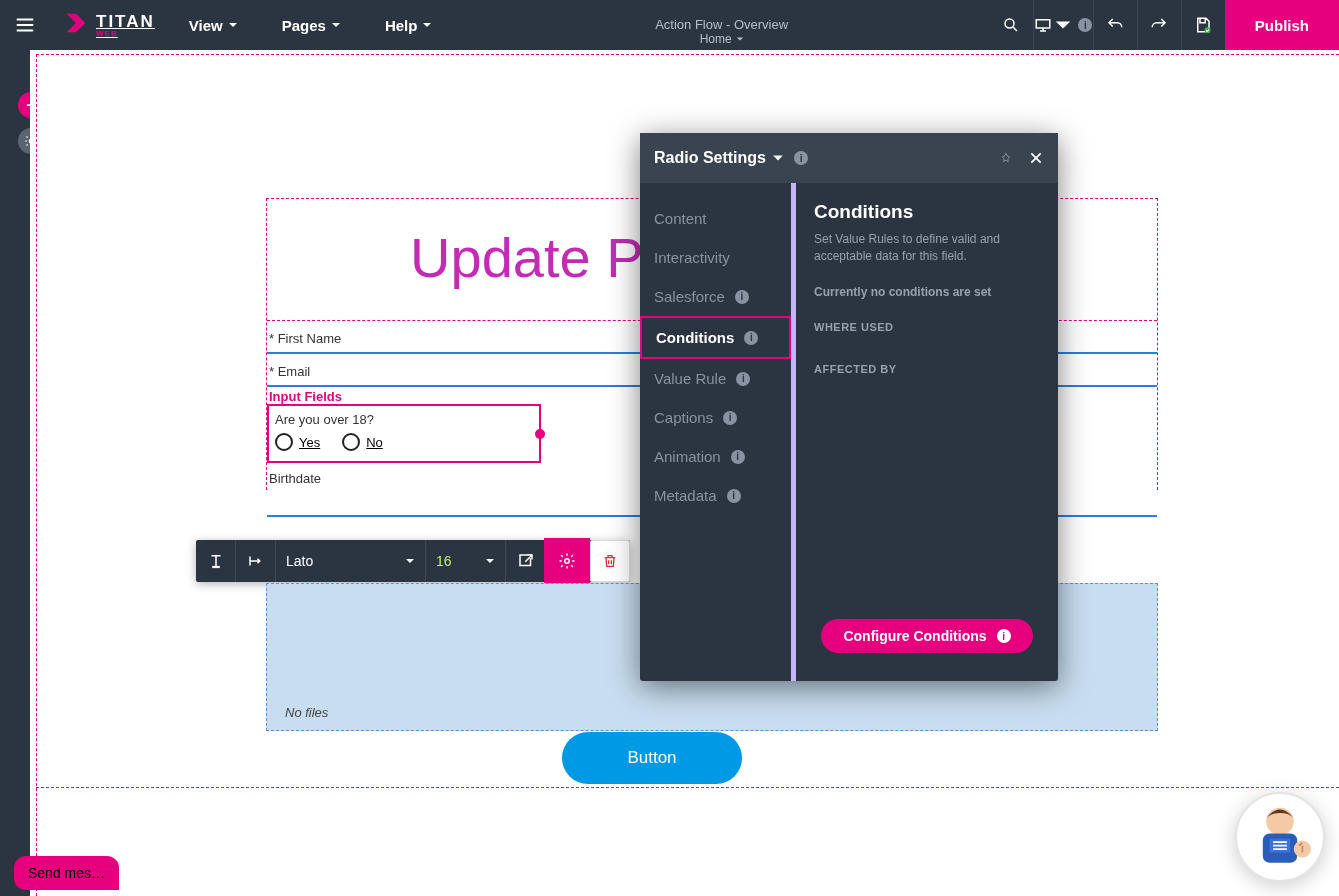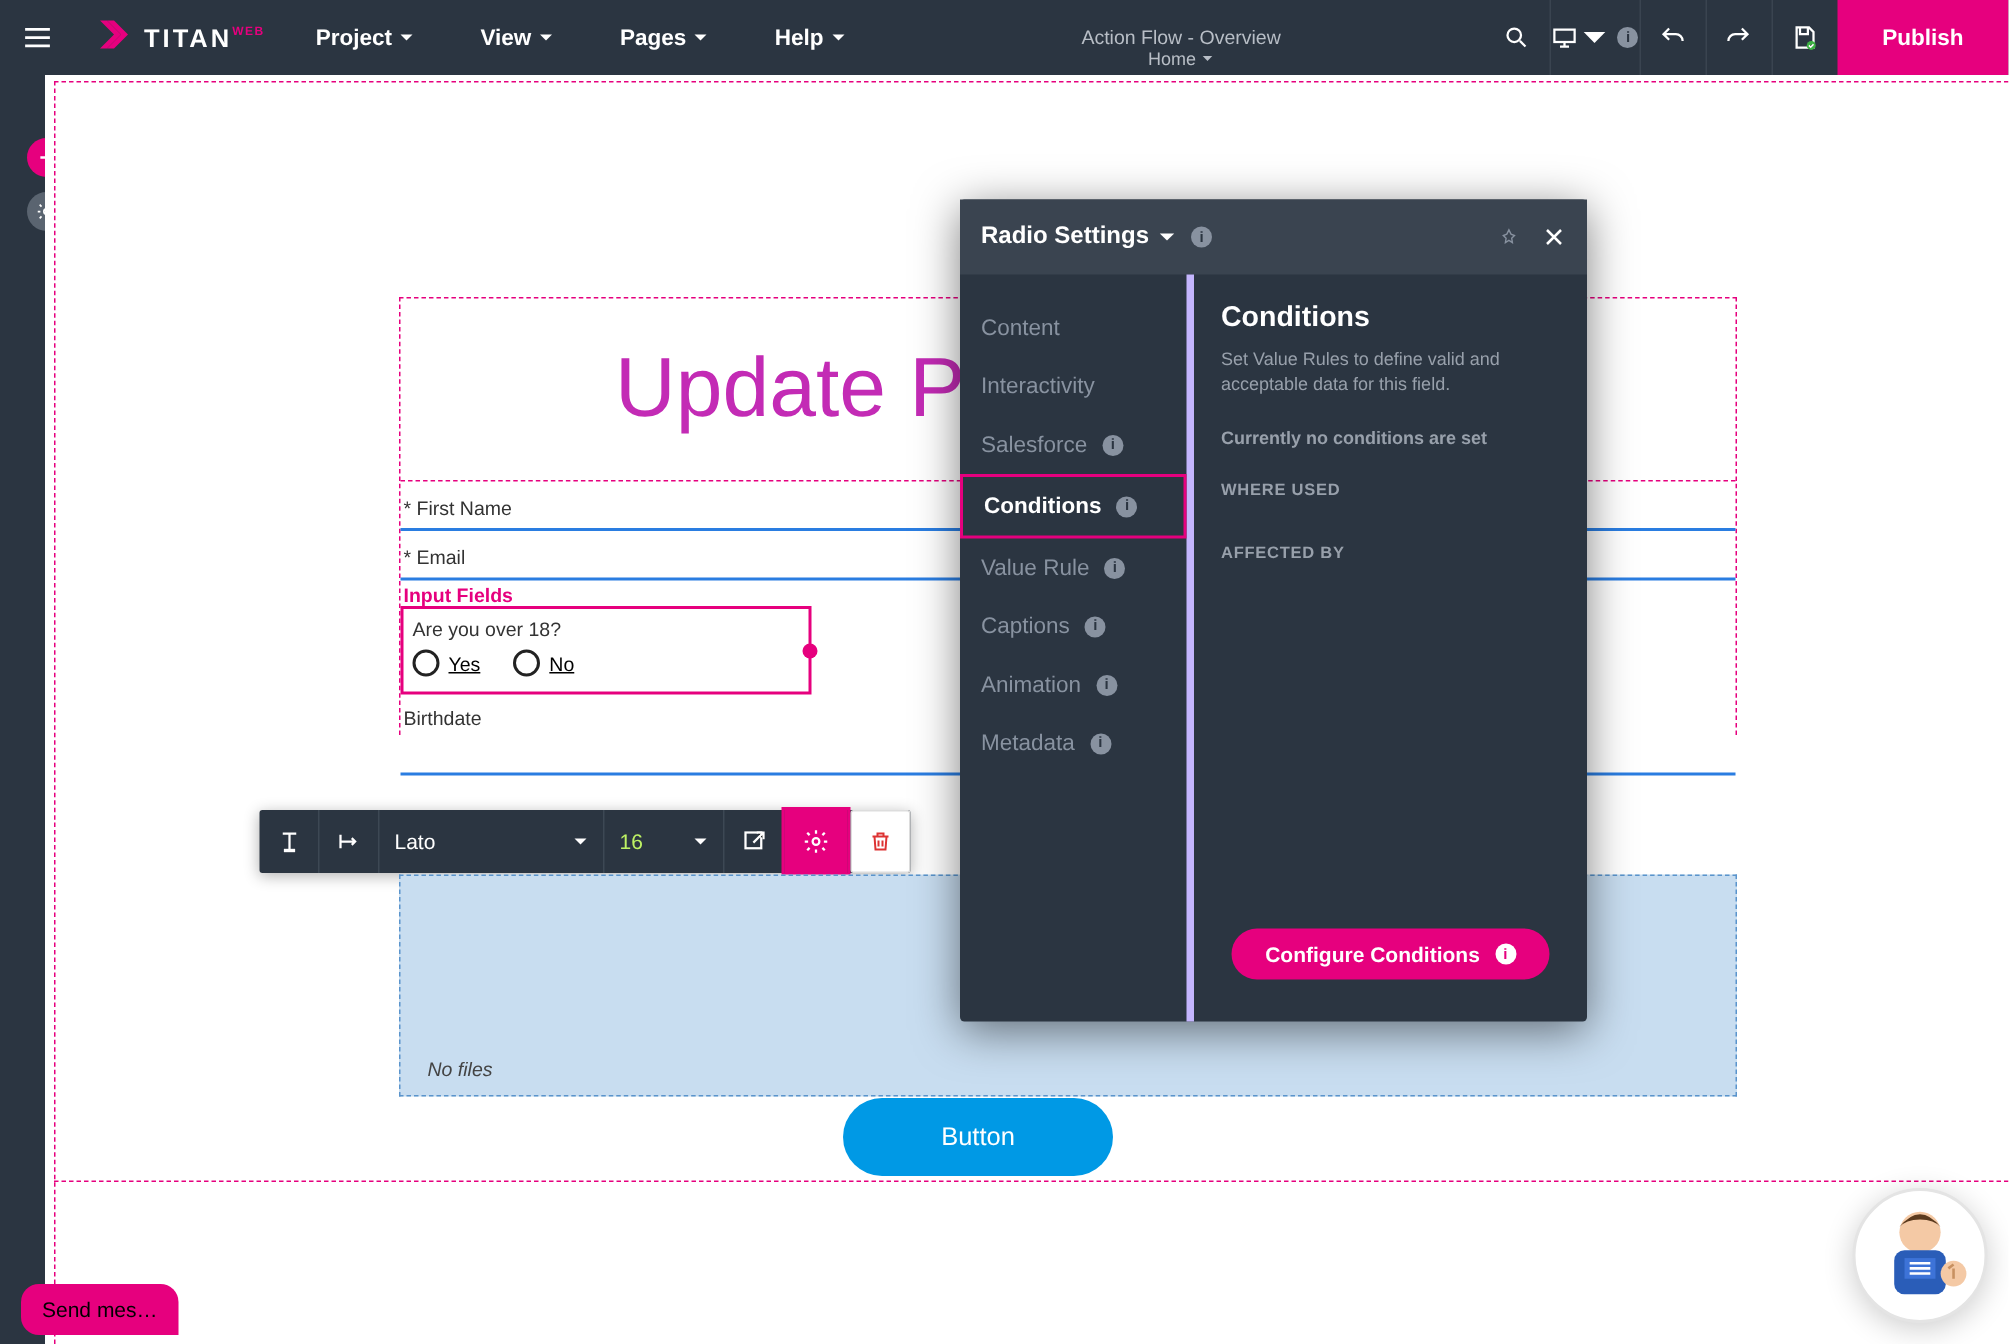--- a/index.html
+++ b/index.html
@@ -4,21 +4,21 @@
 <style>
 * { box-sizing: border-box; margin: 0; padding: 0; font-family: 'Segoe UI', Arial, sans-serif; }
 body { background: #fff; width: 1339px; height: 896px; overflow: hidden; position: relative; }
 
 
 .topbar { background: #2b3541; height: 50px; display: flex; align-items: center; color: #fff; }
 .hamburger { width: 50px; display: flex; align-items: center; justify-content: center; cursor: pointer; }
 .hamburger svg { width: 22px; height: 22px; }
 .logo { display: flex; align-items: center; padding: 0 12px; gap: 6px; }
 .logo-mark svg { width: 28px; height: 28px; }
-.logo-text { display: flex; flex-direction: row; line-height: 1; }
+.logo-text { display: flex; flex-direction: column; line-height: 1; text-decoration: underline; }
 .logo-title { font-weight: 700; font-size: 17px; letter-spacing: 2px; color: #fff; }
 .logo-sub { font-size: 8px; color: #e6007e; letter-spacing: 1px; font-weight: 700; }
 .menu { display: flex; height: 100%; }
 .menu-item { padding: 0 22px; display: flex; align-items: center; gap: 5px; font-size: 15px; font-weight: 600; cursor: pointer; }
 .menu-item svg { width: 10px; height: 10px; }
 .center-info { flex: 1; display: flex; flex-direction: column; align-items: center; justify-content: center; color: #b8bec6; font-size: 13px; margin-top: 13px; }
 .center-sub { display: flex; align-items: center; gap: 4px; font-size: 12px; }
 .right-tools { display: flex; align-items: center; height: 100%; }
 .tool-btn { width: 44px; height: 100%; display: flex; align-items: center; justify-content: center; cursor: pointer; border-left: 1px solid #3a4450; }
 .tool-btn.first { border-left: none; }
@@ -46,21 +46,21 @@
 .radio-box { border: 2px solid #e6007e; padding: 6px 6px 10px; width: 274px; position: relative; }
 .radio-q { font-size: 13px; color: #333; margin-bottom: 6px; }
 .radio-opts { display: flex; gap: 22px; text-decoration: underline; }
 .radio-opt { display: flex; align-items: center; gap: 6px; font-size: 13px; }
 .radio-circle { width: 18px; height: 18px; border: 2px solid #222; border-radius: 50%; }
 .radio-handle { position: absolute; right: -6px; top: 50%; width: 10px; height: 10px; background: #e6007e; border-radius: 50%; transform: translateY(-50%); }
 .birthdate-row { font-size: 13px; color: #333; padding: 8px 0 4px 2px; position: relative; }
 .birthdate-line { position: absolute; left: 0; right: 0; top: 52px; height: 0; border-top: 2px solid #2a7de1; }
 
 
-.inline-toolbar { position: absolute; left: 143px; top: 490px; display: flex; align-items: center; background: #2b3541; border-radius: 2px; height: 42px; box-shadow: 0 2px 10px rgba(0,0,0,.3); }
+.inline-toolbar { position: absolute; left: 166px; top: 490px; display: flex; align-items: center; background: #2b3541; border-radius: 2px; height: 42px; box-shadow: 0 2px 10px rgba(0,0,0,.3); }
 .tb-btn { width: 40px; height: 100%; display: flex; align-items: center; justify-content: center; color: #fff; cursor: pointer; border-right: 1px solid #3d4854; }
 .tb-btn svg { width: 18px; height: 18px; }
 .tb-font { width: 150px; display: flex; align-items: center; justify-content: space-between; padding: 0 10px; color: #fff; font-size: 14px; border-right: 1px solid #3d4854; cursor: pointer; height: 100%; }
 .tb-size { width: 80px; display: flex; align-items: center; justify-content: space-between; padding: 0 10px; color: #bef264; font-size: 14px; border-right: 1px solid #3d4854; cursor: pointer; height: 100%; }
 .tb-gear { background: #e6007e; width: 42px; border: 3px solid #e6007e; outline: 2px solid #e6007e; }
 .tb-trash { background: #fff; width: 40px; height: 42px; display: flex; align-items: center; justify-content: center; cursor: pointer; border: 1px solid #ddd; border-radius: 2px; margin-left: 2px; }
 .tb-trash svg { width: 16px; height: 16px; }
 
 
 .file-drop { position: absolute; left: 236px; top: 533px; width: 892px; height: 148px; background: #c8ddf0; border: 1px dashed #5a94cc; display: flex; flex-direction: column; align-items: center; justify-content: center; padding-left: 16px; }
@@ -106,26 +106,20 @@
           <path fill="#e6007e" d="M4 4 L12 12 L4 20 L8 20 L16 12 L8 4 Z"></path>
           <path fill="#e6007e" d="M12 4 L20 12 L12 20 L16 20 L24 12 L16 4 Z" transform="translate(-4,0)"></path>
         </svg>
     </span>
     <span class="logo-text">
       <span class="logo-title">TITAN</span>
       <span class="logo-sub">WEB</span>
     </span>
   </div>
   <div class="menu">
-    <div class="menu-item">
-        <span>Project</span>
-        <svg viewBox="0 0 10 10">
-          <path fill="#fff" d="M1 3l4 4 4-4z"></path>
-        </svg>
-      </div>
     <div class="menu-item">
         <span>View</span>
         <svg viewBox="0 0 10 10">
           <path fill="#fff" d="M1 3l4 4 4-4z"></path>
         </svg>
       </div>
     <div class="menu-item">
         <span>Pages</span>
         <svg viewBox="0 0 10 10">
           <path fill="#fff" d="M1 3l4 4 4-4z"></path>

